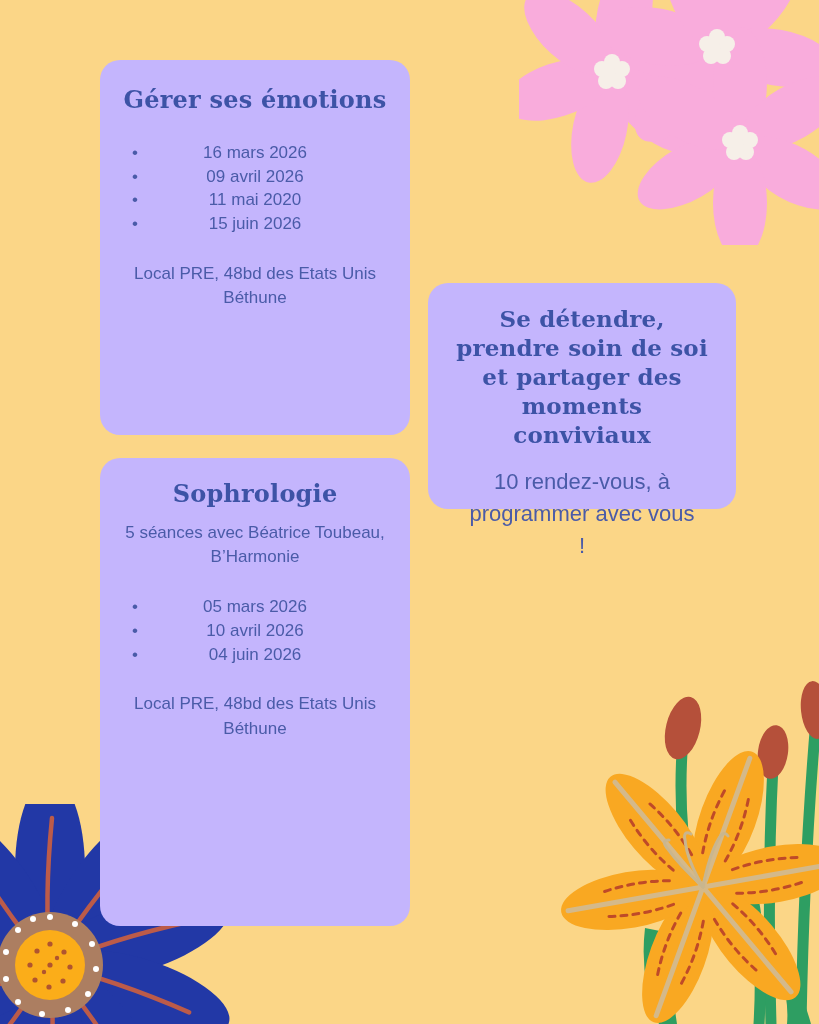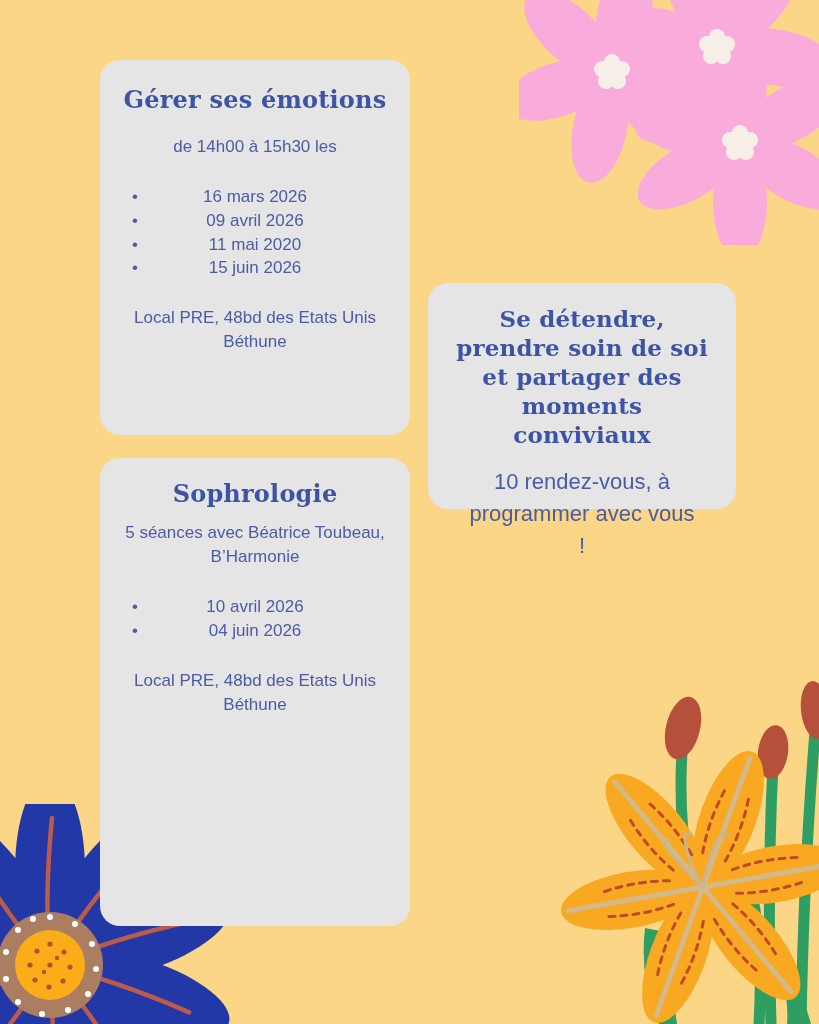--- a/index.html
+++ b/index.html
@@ -10,21 +10,21 @@
     overflow: hidden;
     font-family: "Liberation Sans", sans-serif;
   }
   .deco { position: absolute; pointer-events: none; }
   #pink-blossoms { top: 0; right: 0; }
   #blue-flower   { bottom: 0; left: 0; }
   #orange-lily   { bottom: 0; right: 0; }
 
   .card {
     position: absolute;
-    background: #e5e5e5;
+    background: #c4b5fd;
     border-radius: 20px;
     box-sizing: border-box;
     text-align: center;
     color: #4A5BA8;
     z-index: 5;
   }
   #card-emotions    { left: 100px; top: 60px;  width: 310px; height: 375px; padding: 26px 22px; }
   #card-relax       { left: 428px; top: 283px; width: 308px; height: 226px; padding: 22px 24px; }
   #card-sophrologie { left: 100px; top: 458px; width: 310px; height: 468px; padding: 22px 22px; }
 
@@ -253,36 +253,36 @@
 
   <g stroke="#C9B68E" stroke-width="3" fill="none" stroke-linecap="round">
     <path d="M184,207 Q160,185 148,168 q-6,-8 2,-8"></path>
     <path d="M184,207 Q168,180 166,160 q-2,-10 6,-6"></path>
     <path d="M184,207 Q190,175 200,158 q5,-8 9,-2"></path>
   </g>
 </svg>
 
 <section class="card" id="card-emotions">
   <h2 class="card-title">Gérer ses émotions</h2>
-  <p class="card-text schedule">de 14h00 à 15h30 les</p>
   <ul class="dates">
     <li>16 mars 2026</li>
     <li>09 avril 2026</li>
     <li>11 mai 2020</li>
     <li>15 juin 2026</li>
   </ul>
   <p class="card-text location">Local PRE, 48bd des Etats Unis Béthune</p>
 </section>
 
 <section class="card" id="card-relax">
   <h2 class="card-title">Se détendre, prendre soin de soi et partager des moments conviviaux</h2>
   <p class="relax-sub">10 rendez-vous, à programmer avec vous !</p>
 </section>
 
 <section class="card" id="card-sophrologie">
   <h2 class="card-title">Sophrologie</h2>
   <p class="card-text intro">5 séances avec Béatrice Toubeau, B’Harmonie</p>
   <ul class="dates">
+    <li>05 mars 2026</li>
     <li>10 avril 2026</li>
     <li>04 juin 2026</li>
   </ul>
   <p class="card-text location">Local PRE, 48bd des Etats Unis Béthune</p>
 </section>
 
 </body></html>

